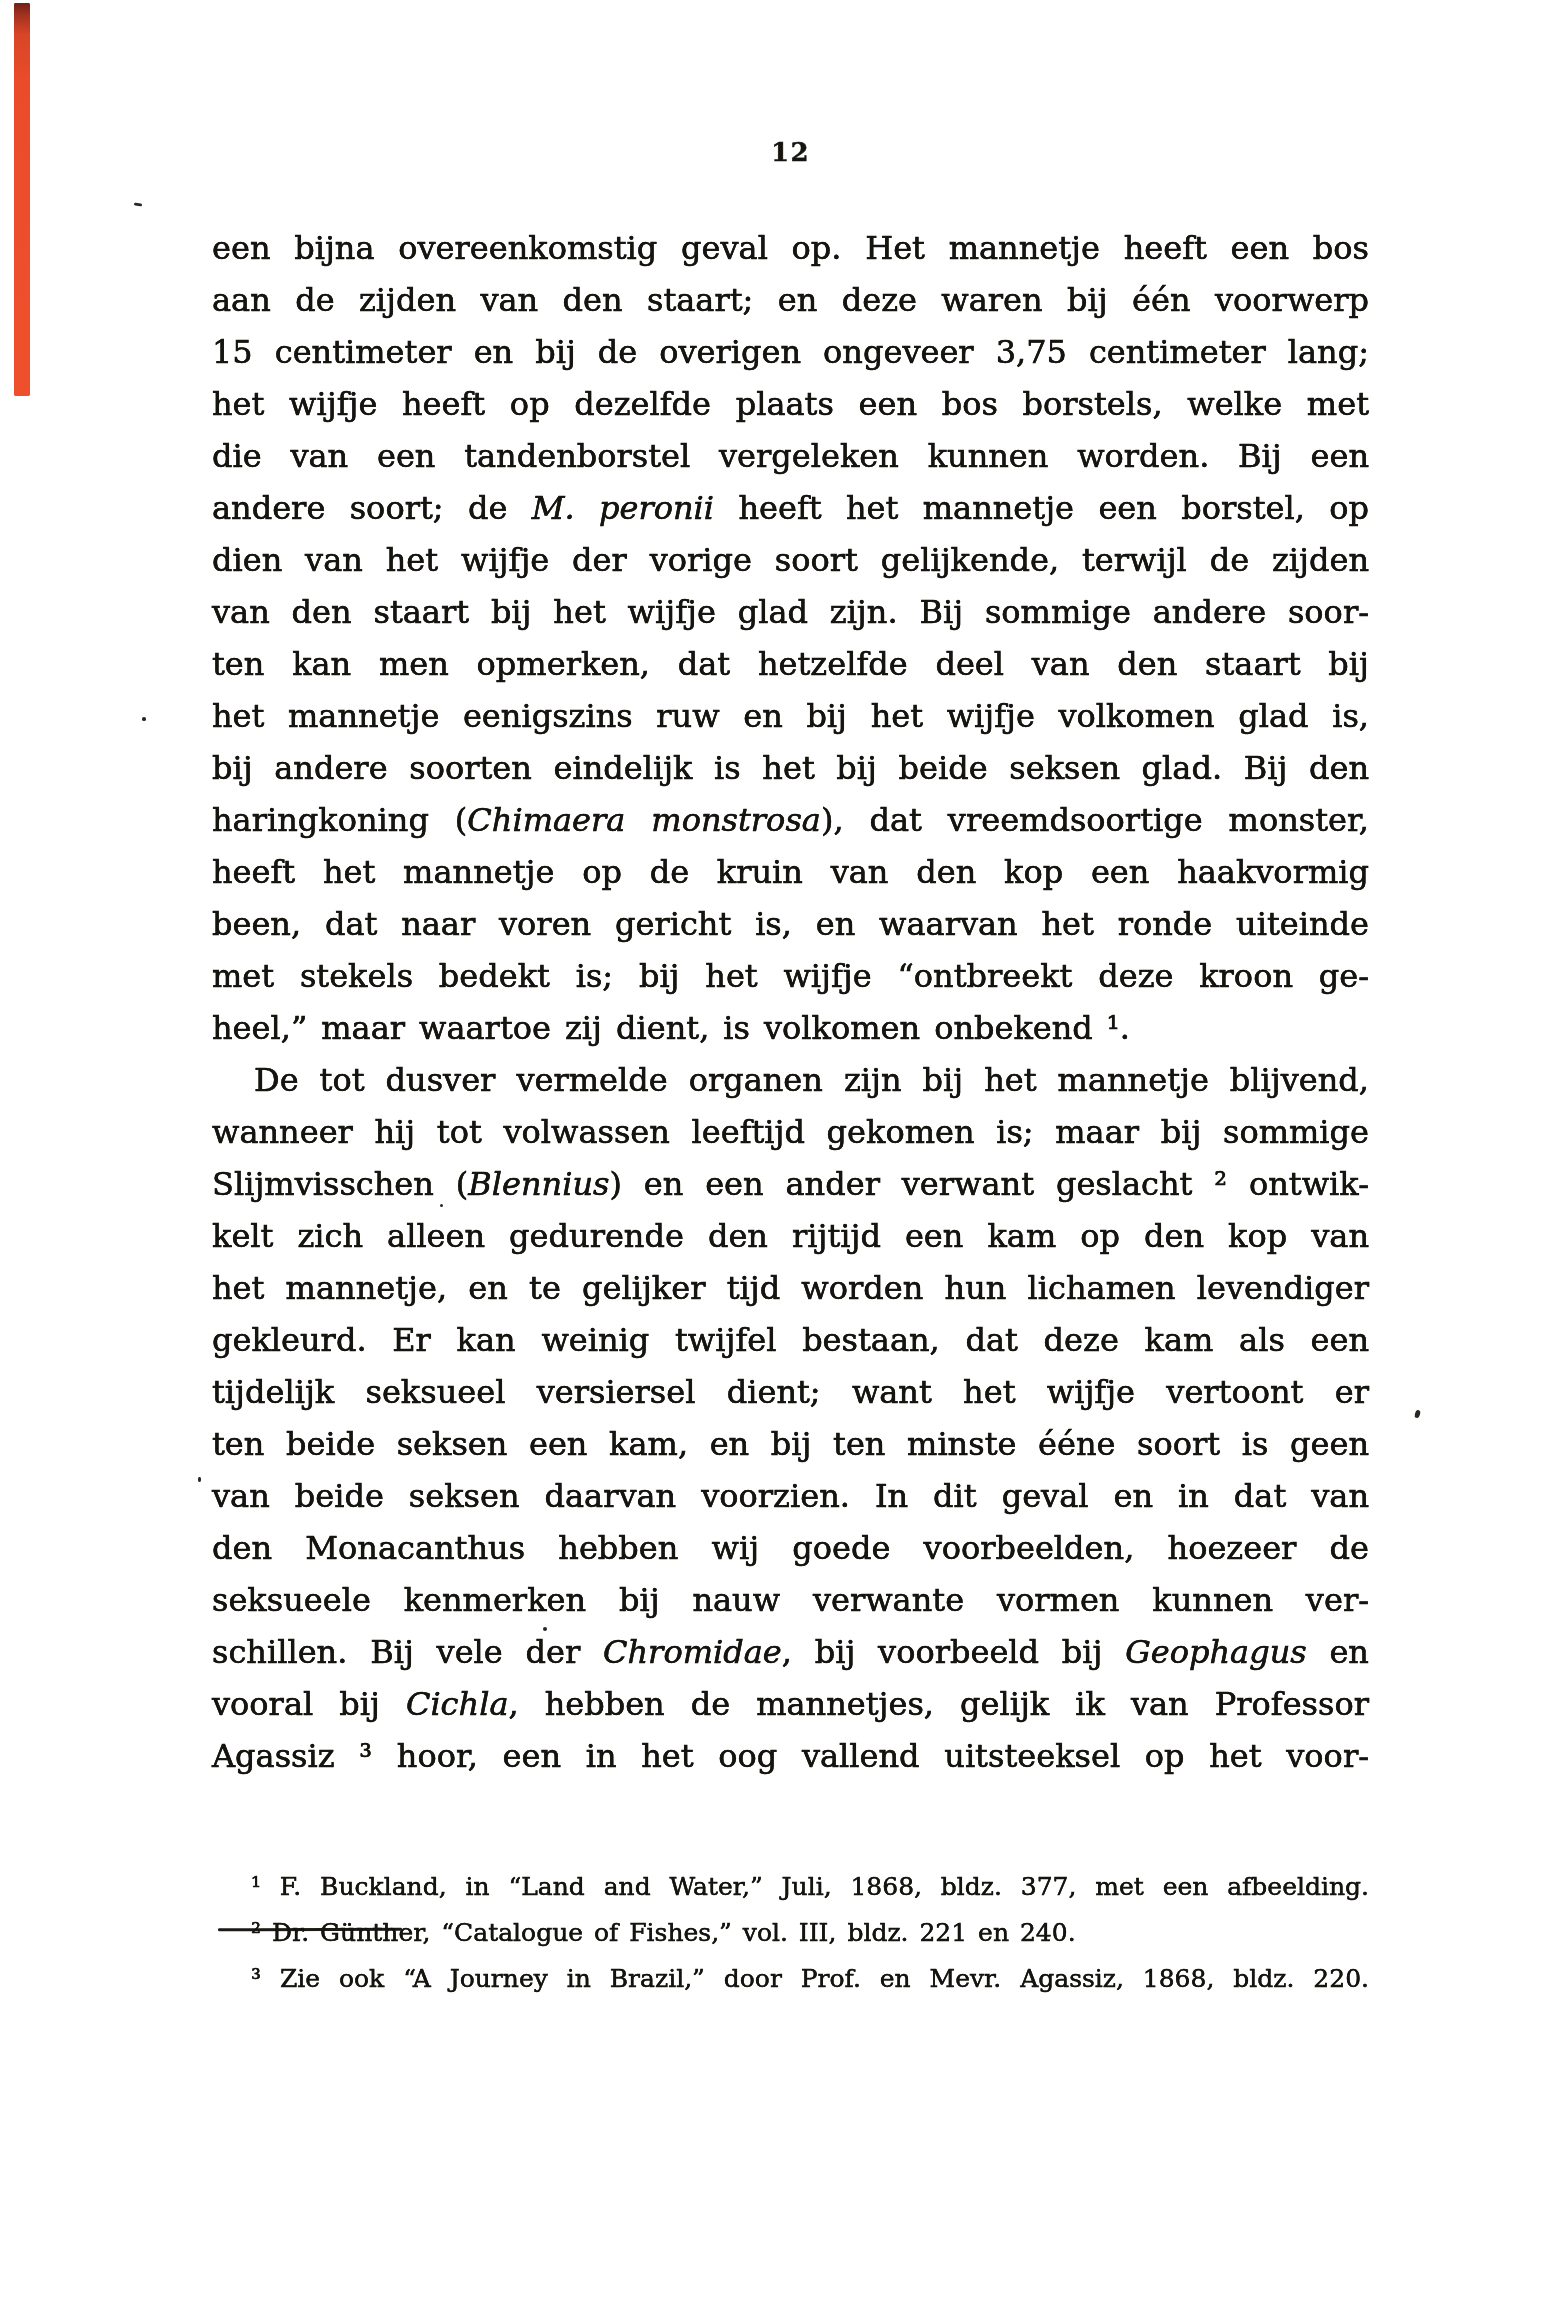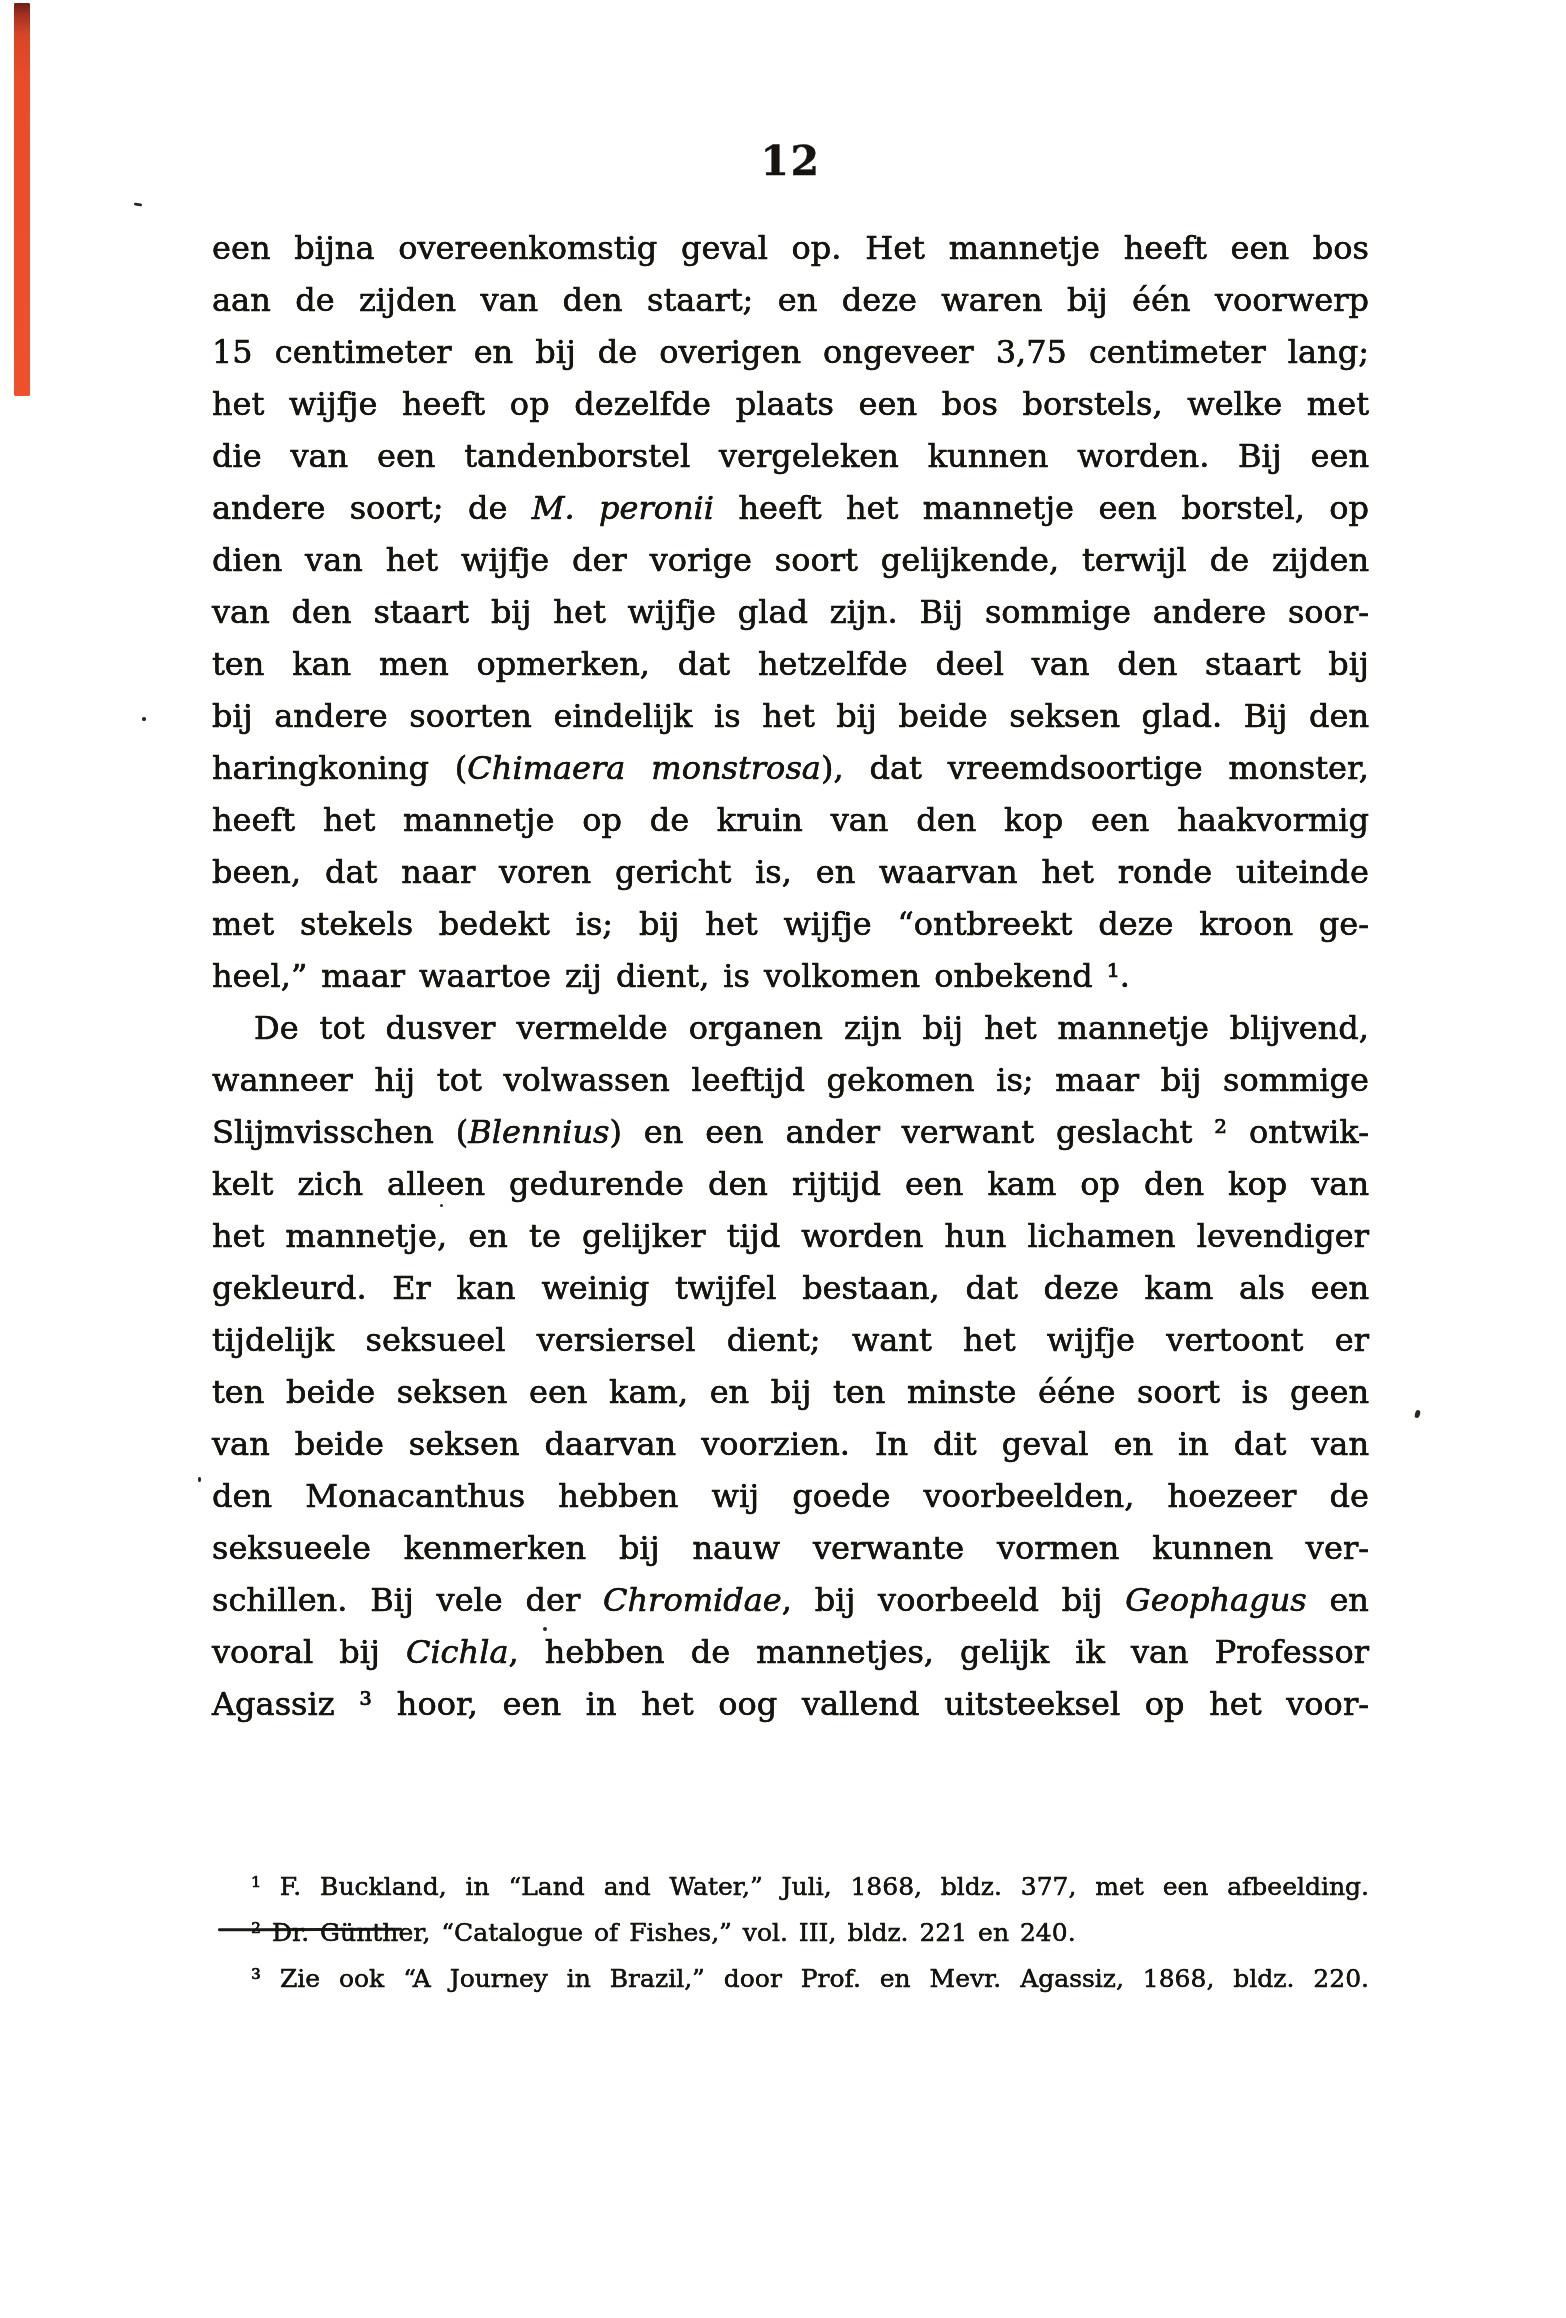--- a/index.html
+++ b/index.html
@@ -15,21 +15,21 @@
     color: var(--ink, #16140f);
   }
 
   
   .page-number {
     position: absolute;
     top: 137px;
     left: 721px;
     width: 139px;
     text-align: center;
-    font-size: 41px;
+    font-size: 26px;
     font-weight: bold;
     letter-spacing: 1.4px;
     -webkit-text-stroke: 0.4px currentColor;
   }
 
   
   .body-text {
     position: absolute;
     left: 212px;
     top: 222px;
@@ -113,20 +113,21 @@
   <div class="body-text">
       <div class="line"><span>een bijna overeenkomstig geval op. Het mannetje heeft een bos</span></div>
       <div class="line"><span>aan de zijden van den staart; en deze waren bij één voorwerp</span></div>
       <div class="line"><span>15 centimeter en bij de overigen ongeveer 3,75 centimeter lang;</span></div>
       <div class="line"><span>het wijfje heeft op dezelfde plaats een bos borstels, welke met</span></div>
       <div class="line"><span>die van een tandenborstel vergeleken kunnen worden. Bij een</span></div>
       <div class="line"><span>andere soort; de </span><span class="it">M. peronii</span><span> heeft het mannetje een borstel, op</span></div>
       <div class="line"><span>dien van het wijfje der vorige soort gelijkende, terwijl de zijden</span></div>
       <div class="line"><span>van den staart bij het wijfje glad zijn. Bij sommige andere soor-</span></div>
       <div class="line"><span>ten kan men opmerken, dat hetzelfde deel van den staart bij</span></div>
+      <div class="line"><span>het mannetje eenigszins ruw en bij het wijfje volkomen glad is,</span></div>
       <div class="line"><span>bij andere soorten eindelijk is het bij beide seksen glad. Bij den</span></div>
       <div class="line"><span>haringkoning (</span><span class="it">Chimaera monstrosa</span><span>), dat vreemdsoortige monster,</span></div>
       <div class="line"><span>heeft het mannetje op de kruin van den kop een haakvormig</span></div>
       <div class="line"><span>been, dat naar voren gericht is, en waarvan het ronde uiteinde</span></div>
       <div class="line"><span>met stekels bedekt is; bij het wijfje “ontbreekt deze kroon ge-</span></div>
       <div class="line flush"><span>heel,” maar waartoe zij dient, is volkomen onbekend ¹.</span></div>
       <div class="line indent"><span>De tot dusver vermelde organen zijn bij het mannetje blijvend,</span></div>
       <div class="line"><span>wanneer hij tot volwassen leeftijd gekomen is; maar bij sommige</span></div>
       <div class="line"><span>Slijmvisschen (</span><span class="it">Blennius</span><span>) en een ander verwant geslacht ² ontwik-</span></div>
       <div class="line"><span>kelt zich alleen gedurende den rijtijd een kam op den kop van</span></div>

